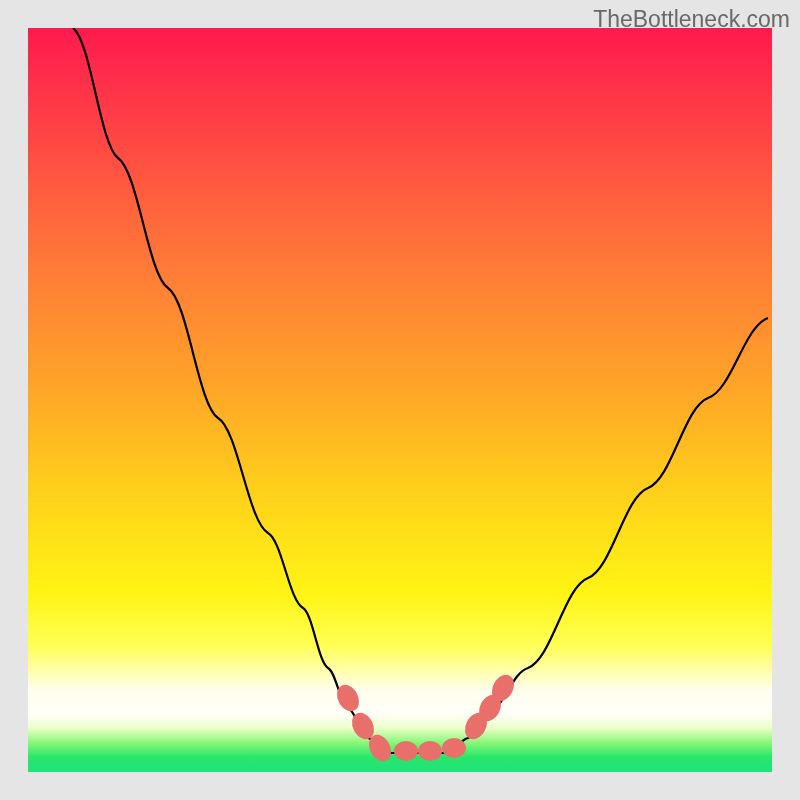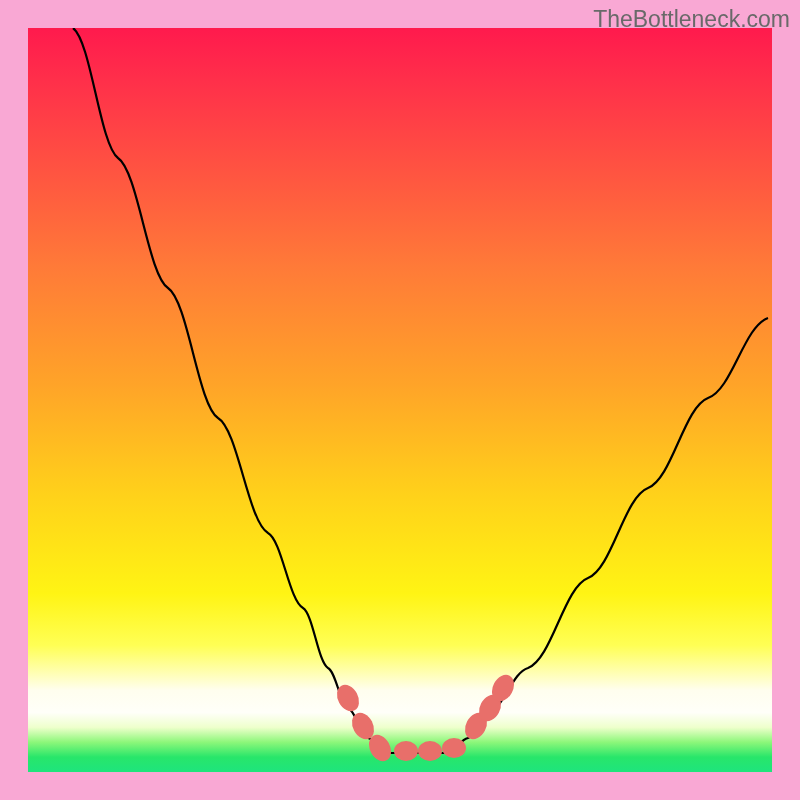--- a/index.html
+++ b/index.html
@@ -7,21 +7,21 @@
     padding: 0;
     width: 800px;
     height: 800px;
     background: #000000;
     overflow: hidden;
   }
   .outer {
     position: relative;
     width: 800px;
     height: 800px;
-    background: #f9a8d4;
+    background: #e5e5e5;
   }
   .watermark {
     position: absolute;
     top: 6px;
     right: 10px;
     color: #696969;
     font-family: Arial, Helvetica, sans-serif;
     font-size: 23px;
     letter-spacing: 0px;
     z-index: 10;

